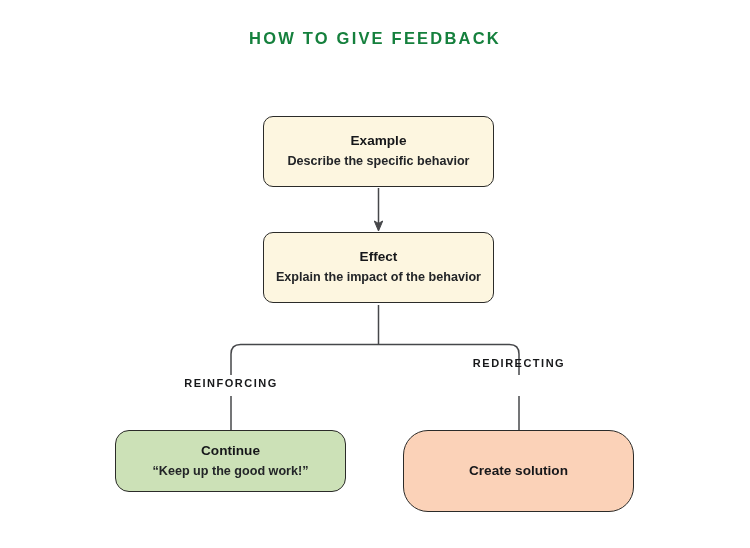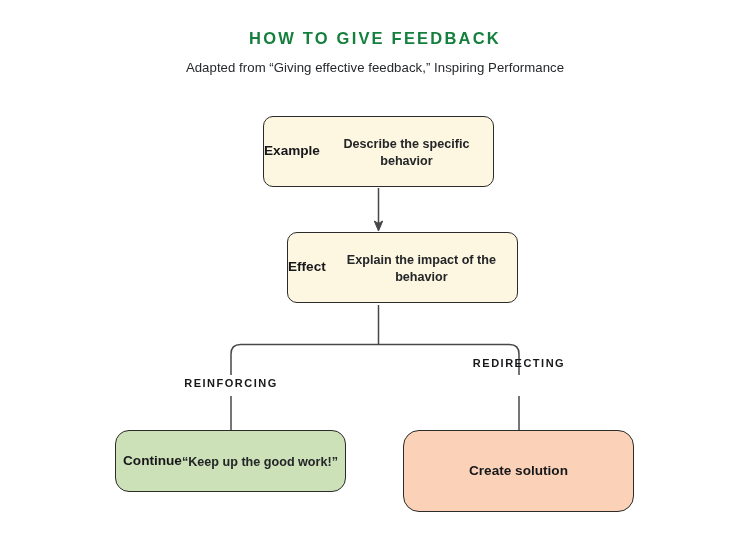--- a/index.html
+++ b/index.html
@@ -57,21 +57,21 @@
     height: 548px;
     pointer-events: none;
   }
 
   
   .node {
     position: absolute;
     box-sizing: border-box;
     border: 1.4px solid #2b2b29;
     display: flex;
-    flex-direction: row;
+    flex-direction: column;
     align-items: center;
     justify-content: center;
     text-align: center;
   }
   .node .node-title {
     font-size: 13.6px;
     font-weight: bold;
     color: #16171a;
     line-height: 1.25;
   }
@@ -86,36 +86,36 @@
 
   .node-example,
   .node-effect {
     left: 263px;
     width: 231px;
     height: 71px;
     border-radius: 10px;
     background: #fdf6e0;
   }
   .node-example { top: 116px; }
-  .node-effect  { top: 232px; margin-left: 24px; }
+  .node-effect  { top: 232px; }
 
   .node-continue {
     left: 115px;
     top: 430px;
     width: 231px;
     height: 62px;
     border-radius: 14px;
     background: #cce1b7;
   }
   .node-solution {
     left: 403px;
     top: 430px;
     width: 231px;
     height: 82px;
-    border-radius: 16px;
+    border-radius: 25px;
     background: #fbd2b8;
   }
 
   
   .branch-label {
     position: absolute;
     font-size: 11px;
     font-weight: bold;
     letter-spacing: 1.5px;
     color: #17181a;
@@ -126,21 +126,20 @@
   .branch-label-reinforcing { left: 231px; top: 377px; }
   .branch-label-redirecting { left: 519px; top: 357px; }
 </style>
 </head>
 <body>
 
 <div class="canvas">
 
   <div class="title">HOW TO GIVE FEEDBACK</div>
 
-  <div class="subtitle">Adapted from “Giving effective feedback,” Inspiring Performance</div>
 
   <svg class="connectors" viewBox="0 0 750 548" width="750" height="548">
 
     <g>
       <line x1="378.5" y1="188" x2="378.5" y2="224" stroke="#46474a" stroke-width="1.5"></line>
       <path d="M 378.5 231 L 374.3 221 L 378.5 223.4 L 382.7 221 Z" fill="#46474a" stroke="#46474a" stroke-width="1" stroke-linejoin="round"></path>
     </g>
 
     <g>
       <line x1="378.5" y1="305" x2="378.5" y2="345" stroke="#46474a" stroke-width="1.5"></line>

